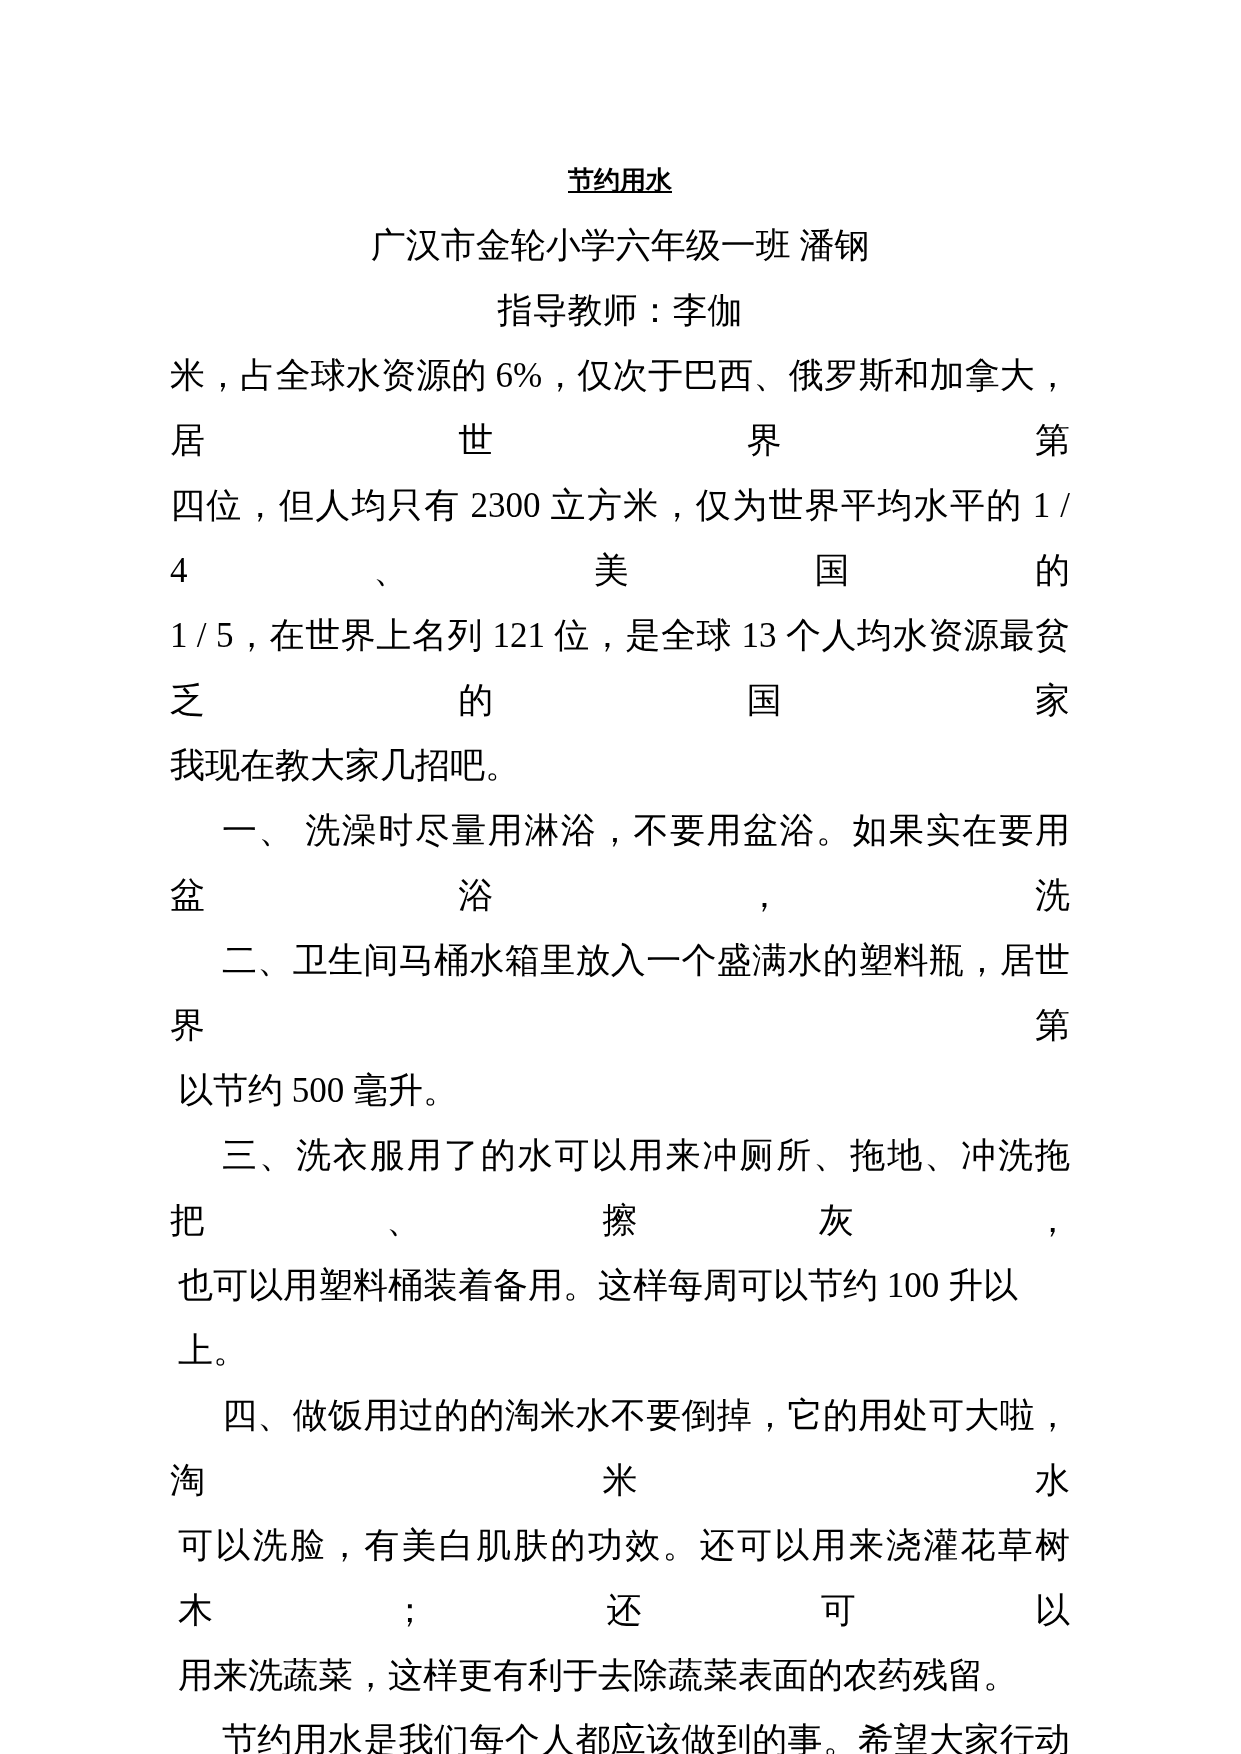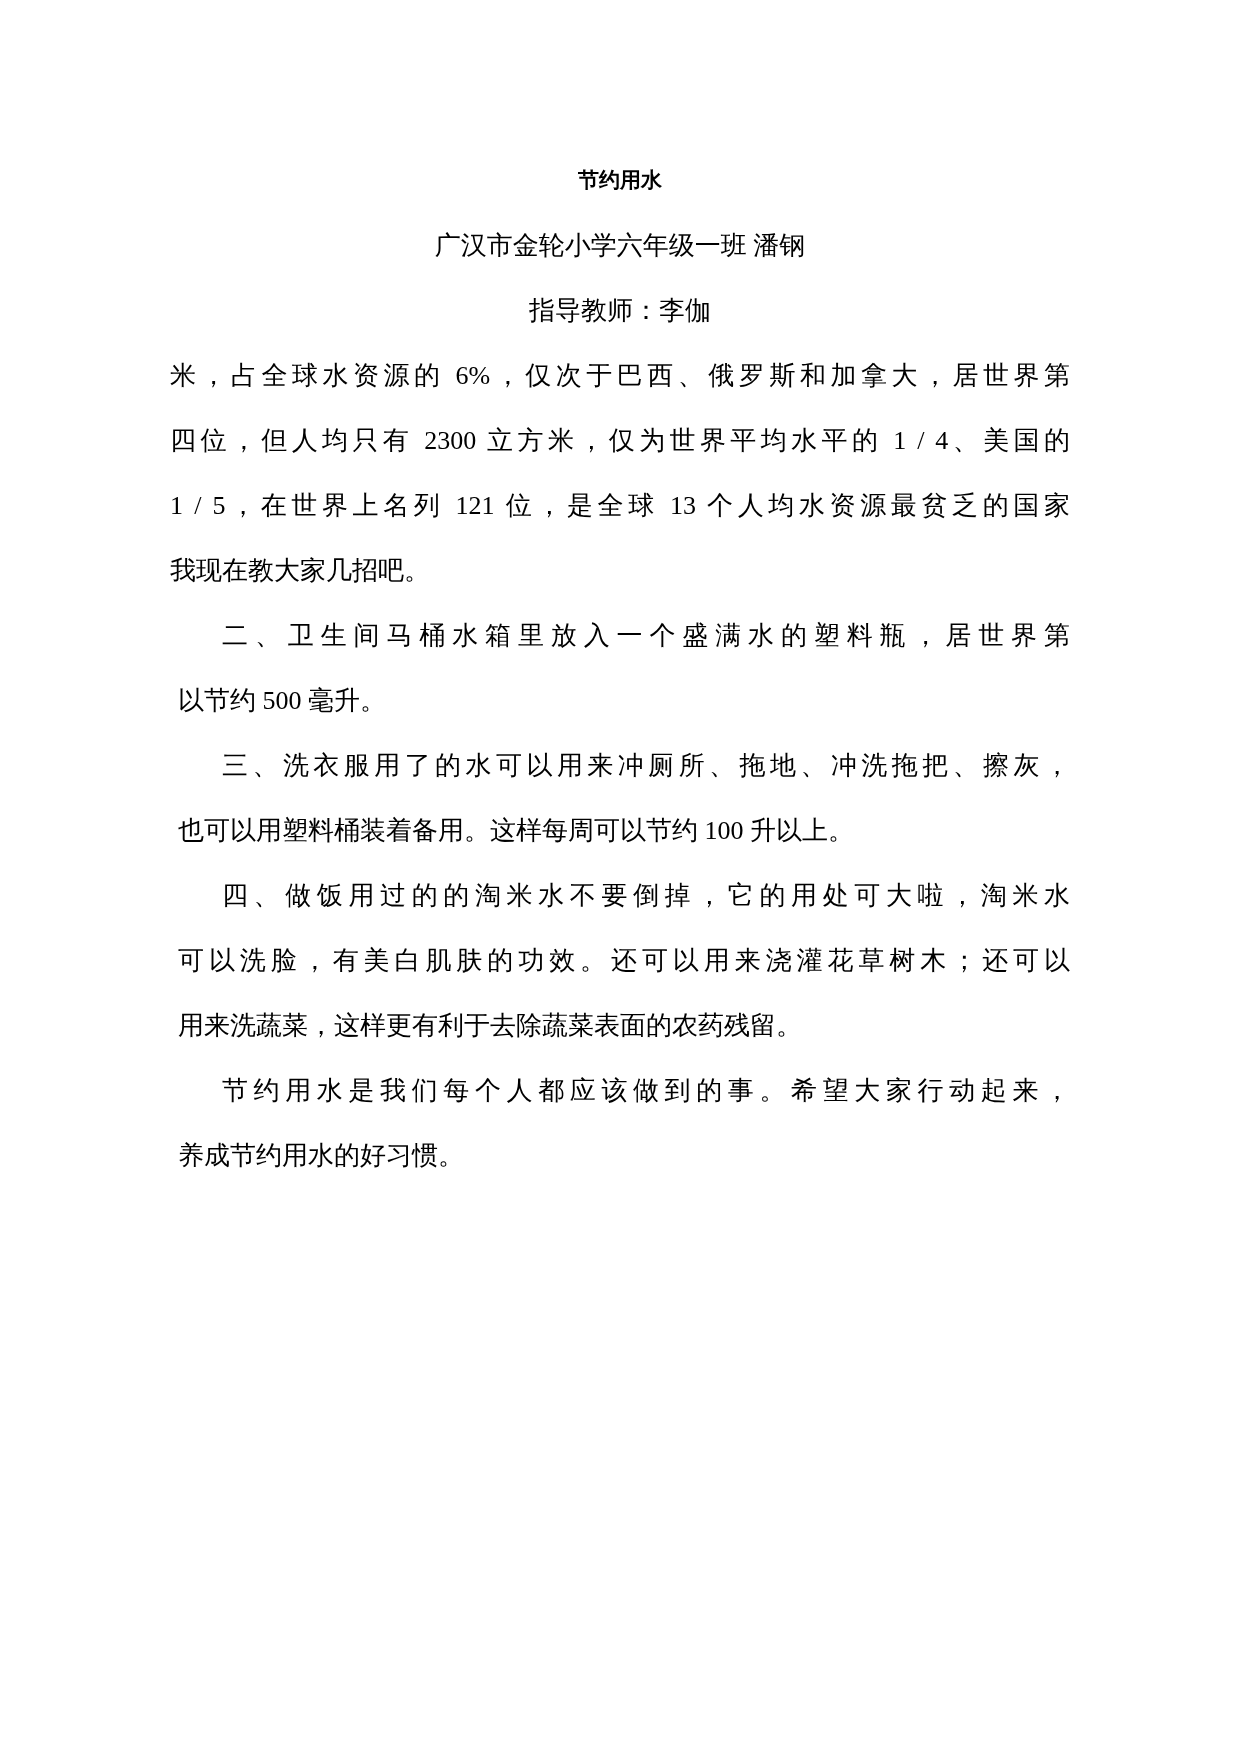--- a/index.html
+++ b/index.html
@@ -16,31 +16,32 @@
     font-family: "Liberation Serif", "DejaVu Serif", serif;
     color: #000000;
   }
   .content {
     position: absolute;
     left: 170px;
     top: 148px;
     width: 900px;
   }
   .line {
-    font-size: 26px;
+    font-size: 35px;
     line-height: 65px;
     white-space: normal;
     letter-spacing: 0;
   }
   .center {
     text-align: center;
   }
   .title {
     font-weight: bold;
-    font-size: 21px;
+    font-size: 26px;
+    text-decoration: underline;
   }
   
   .j {
     text-align: justify;
     text-align-last: justify;
     text-justify: inter-character;
   }
   
   .ind1 { text-indent: 42px; }
   .ind2 { text-indent: 52px; }
@@ -57,20 +58,21 @@
 
     <div class="line center">广汉市金轮小学六年级一班 潘钢</div>
 
     <div class="line center">指导教师：李伽</div>
 
     <div class="line j">米，占全球水资源的 6%，仅次于巴西、俄罗斯和加拿大，居世界第</div>
     <div class="line j">四位，但人均只有 2300 立方米，仅为世界平均水平的 1 / 4、美国的</div>
     <div class="line j">1 / 5，在世界上名列 121 位，是全球 13 个人均水资源最贫乏的国家</div>
     <div class="line">我现在教大家几招吧。</div>
 
+    <div class="line j ind2">一、 洗澡时尽量用淋浴，不要用盆浴。如果实在要用盆浴，洗</div>
 
     <div class="line j ind2">二、卫生间马桶水箱里放入一个盛满水的塑料瓶，居世界第</div>
     <div class="line cont">以节约 500 毫升。</div>
 
     <div class="line j ind2">三、洗衣服用了的水可以用来冲厕所、拖地、冲洗拖把、擦灰，</div>
     <div class="line cont">也可以用塑料桶装着备用。这样每周可以节约 100 升以上。</div>
 
     <div class="line j ind2">四、做饭用过的的淘米水不要倒掉，它的用处可大啦，淘米水</div>
     <div class="line j cont">可以洗脸，有美白肌肤的功效。还可以用来浇灌花草树木；还可以</div>
     <div class="line cont">用来洗蔬菜，这样更有利于去除蔬菜表面的农药残留。</div>

